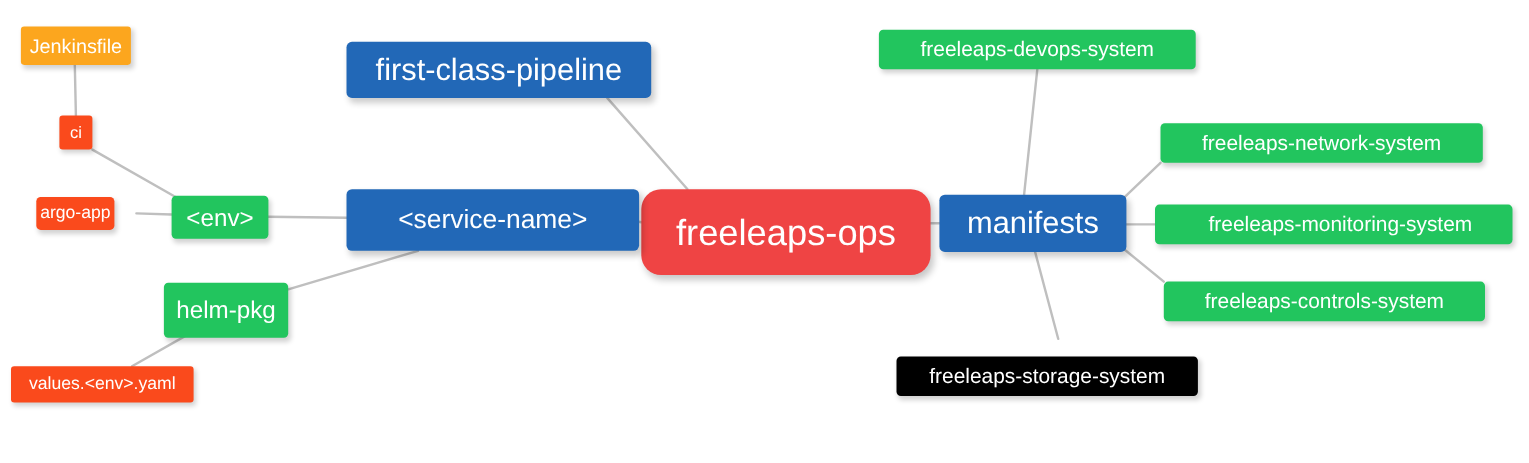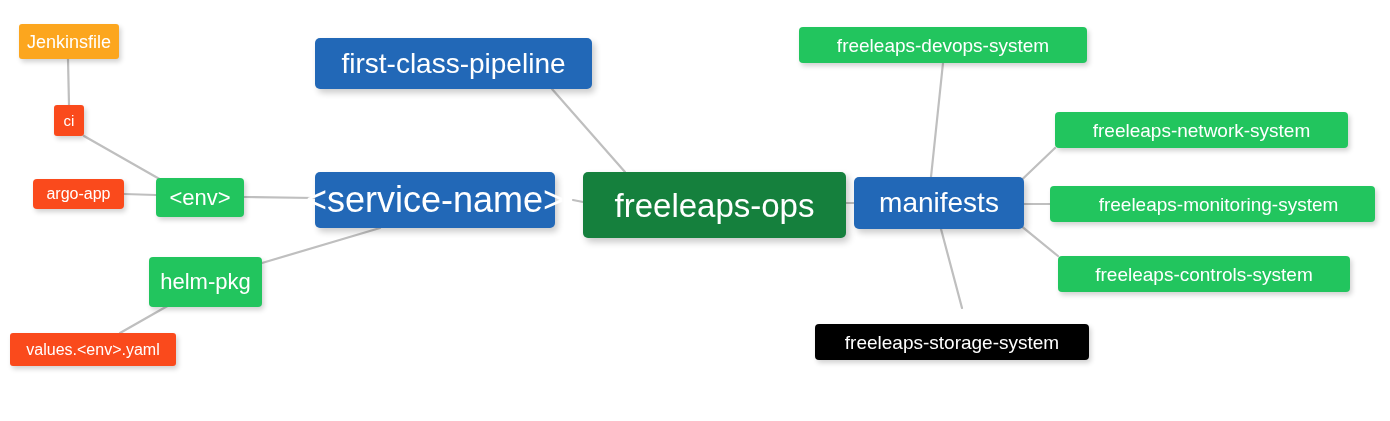--- a/index.html
+++ b/index.html
@@ -85,39 +85,39 @@
       <path d="M 84 136 L 170 185" class="edge" stroke="#bfbfbf"></path>
       <path d="M 68 59 L 69 105" class="edge" stroke="#bfbfbf"></path>
       <path d="M 120 333 L 185 296" class="edge" stroke="#bfbfbf"></path>
       <path d="M 931 177 L 943 63" class="edge" stroke="#bfbfbf"></path>
       <path d="M 1009 192 L 1055 148" class="edge" stroke="#bfbfbf"></path>
       <path d="M 1009 204 L 1050 204" class="edge" stroke="#bfbfbf"></path>
       <path d="M 1009 216 L 1058 256" class="edge" stroke="#bfbfbf"></path>
       <path d="M 941 229 L 962 308" class="edge" stroke="#bfbfbf"></path>
     </svg>
   <div id="node-layer">
-      <div class="node node-root" style="left: 583px; top: 172px; width: 263px; height: 66px; background: #15803d; font-size: 33px;">
+      <div class="node node-root" style="left: 583px; top: 172px; width: 263px; height: 78px; background: #ef4444; font-size: 33px; border-radius: 18px;">
         <span>freeleaps-ops</span>
       </div>
-      <div class="node node-l1" style="left: 315px; top: 172px; width: 240px; height: 56px; background: rgb(34, 104, 183); font-size: 36px;">
+      <div class="node node-l1" style="left: 315px; top: 172px; width: 266px; height: 56px; background: rgb(34, 104, 183); font-size: 24px;">
         <span>&lt;service-name&gt;</span>
       </div>
       <div class="node node-l1" style="left: 854px; top: 177px; width: 170px; height: 52px; background: rgb(34, 104, 183); font-size: 28px; text-align: center;">
         <span>manifests</span>
       </div>
       <div class="node node-l1" style="left: 315px; top: 38px; width: 277px; height: 51px; background: rgb(34, 104, 183); font-size: 28px;">
         <span>first-class-pipeline</span>
       </div>
       <div class="node node-l2" style="left: 156px; top: 178px; width: 88px; height: 39px; background: rgb(34, 197, 94); font-size: 22px;">
         <span>&lt;env&gt;</span>
       </div>
       <div class="node node-l2" style="left: 149px; top: 257px; width: 113px; height: 50px; background: rgb(34, 197, 94); font-size: 22px;">
         <span>helm-pkg</span>
       </div>
-      <div class="node node-l4" style="left: 33px; top: 179px; width: 91px; height: 30px; background: rgb(250, 74, 28); font-size: 16px;">
+      <div class="node node-l4" style="left: 33px; top: 179px; width: 71px; height: 30px; background: rgb(250, 74, 28); font-size: 16px;">
         <span>argo-app</span>
       </div>
       <div class="node node-tiny" style="left: 54px; top: 105px; width: 30px; height: 31px; background: rgb(250, 74, 28); font-size: 15px;">
         <span>ci</span>
       </div>
       <div class="node node-tiny" style="left: 19px; top: 24px; width: 100px; height: 35px; background: rgb(252, 166, 30); font-size: 18px;">
         <span>Jenkinsfile</span>
       </div>
       <div class="node node-tiny" style="left: 10px; top: 333px; width: 166px; height: 33px; background: rgb(250, 74, 28); font-size: 16px;">
         <span>values.&lt;env&gt;.yaml</span>

